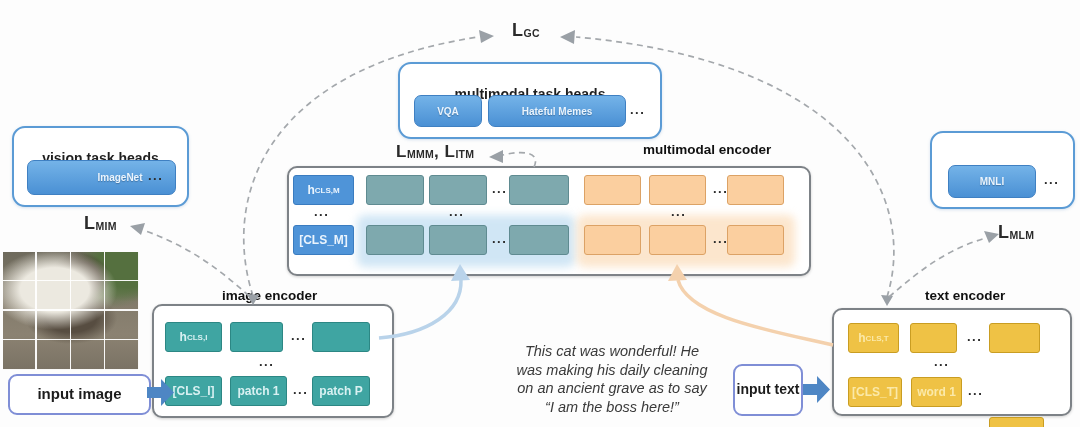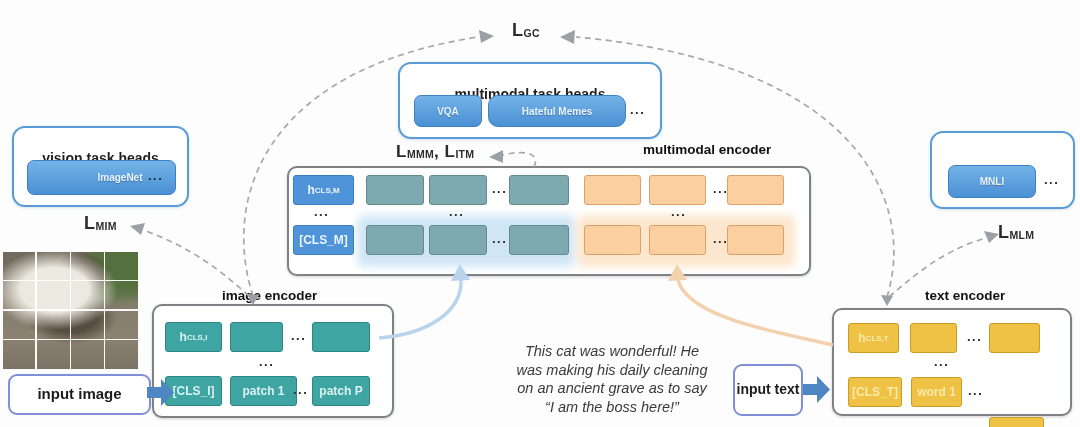--- a/index.html
+++ b/index.html
@@ -64,21 +64,21 @@
 
   <div class="abs loss layer" style="left:396px;top:142px;font-size:17px;"><span>L</span><sub>MMM</sub><span>, </span><span>L</span><sub>ITM</sub></div>
 
   <div class="abs loss layer" style="left:84px;top:213px;"><span>L</span><sub>MIM</sub></div>
 
   <div class="abs loss layer" style="left:998px;top:222px;"><span>L</span><sub>MLM</sub></div>
 
   <div class="abs headbox layer" style="left:398px;top:62px;width:260px;height:73px;">
     <div class="hb-title">multimodal task heads</div>
     <div class="headbtn" style="left:14px;top:31px;width:66px;height:30px;">VQA</div>
-    <div class="headbtn" style="left:88px;top:31px;width:136px;height:30px;border-radius:10px;">Hateful Memes</div>
+    <div class="headbtn" style="left:88px;top:31px;width:136px;height:30px;">Hateful Memes</div>
     <div class="abs dots" style="left:230px;top:38px;">...</div>
   </div>
 
   <div class="abs headbox layer" style="left:12px;top:126px;width:173px;height:77px;">
     <div class="hb-title">vision task heads</div>
     <div class="headbtn" style="left:13px;top:32px;width:110px;height:33px;padding-left:37px;">ImageNet</div>
     <div class="abs dots" style="left:134px;top:40px;">...</div>
   </div>
 
   <div class="abs headbox layer" style="left:930px;top:131px;width:141px;height:74px;">
@@ -124,21 +124,21 @@
   <div class="abs encbox layer" style="left:152px;top:304px;width:238px;height:110px;">
     <div class="token tk-teal" style="left:11px;top:16px;width:57px;">
         <span>h</span>
         <sub>CLS,I</sub>
       </div>
     <div class="token tk-teal" style="left:76px;top:16px;width:53px;"></div>
     <div class="abs dots" style="left:137px;top:22px;">...</div>
     <div class="token tk-teal" style="left:158px;top:16px;width:58px;"></div>
     <div class="abs dots" style="left:105px;top:48px;">...</div>
     <div class="token tk-teal" style="left:11px;top:70px;width:57px;">[CLS_I]</div>
-    <div class="token tk-teal" style="left:76px;top:70px;width:67px;">patch 1</div>
+    <div class="token tk-teal" style="left:76px;top:70px;width:57px;">patch 1</div>
     <div class="abs dots" style="left:139px;top:76px;">...</div>
     <div class="token tk-teal" style="left:158px;top:70px;width:58px;">patch P</div>
   </div>
 
   <div class="abs enclabel layer" style="left:925px;top:288px;">text encoder</div>
   <div class="abs encbox layer" style="left:832px;top:308px;width:236px;height:104px;">
     <div class="token tk-gold" style="left:14px;top:13px;width:51px;">
         <span>h</span>
         <sub>CLS,T</sub>
       </div>

